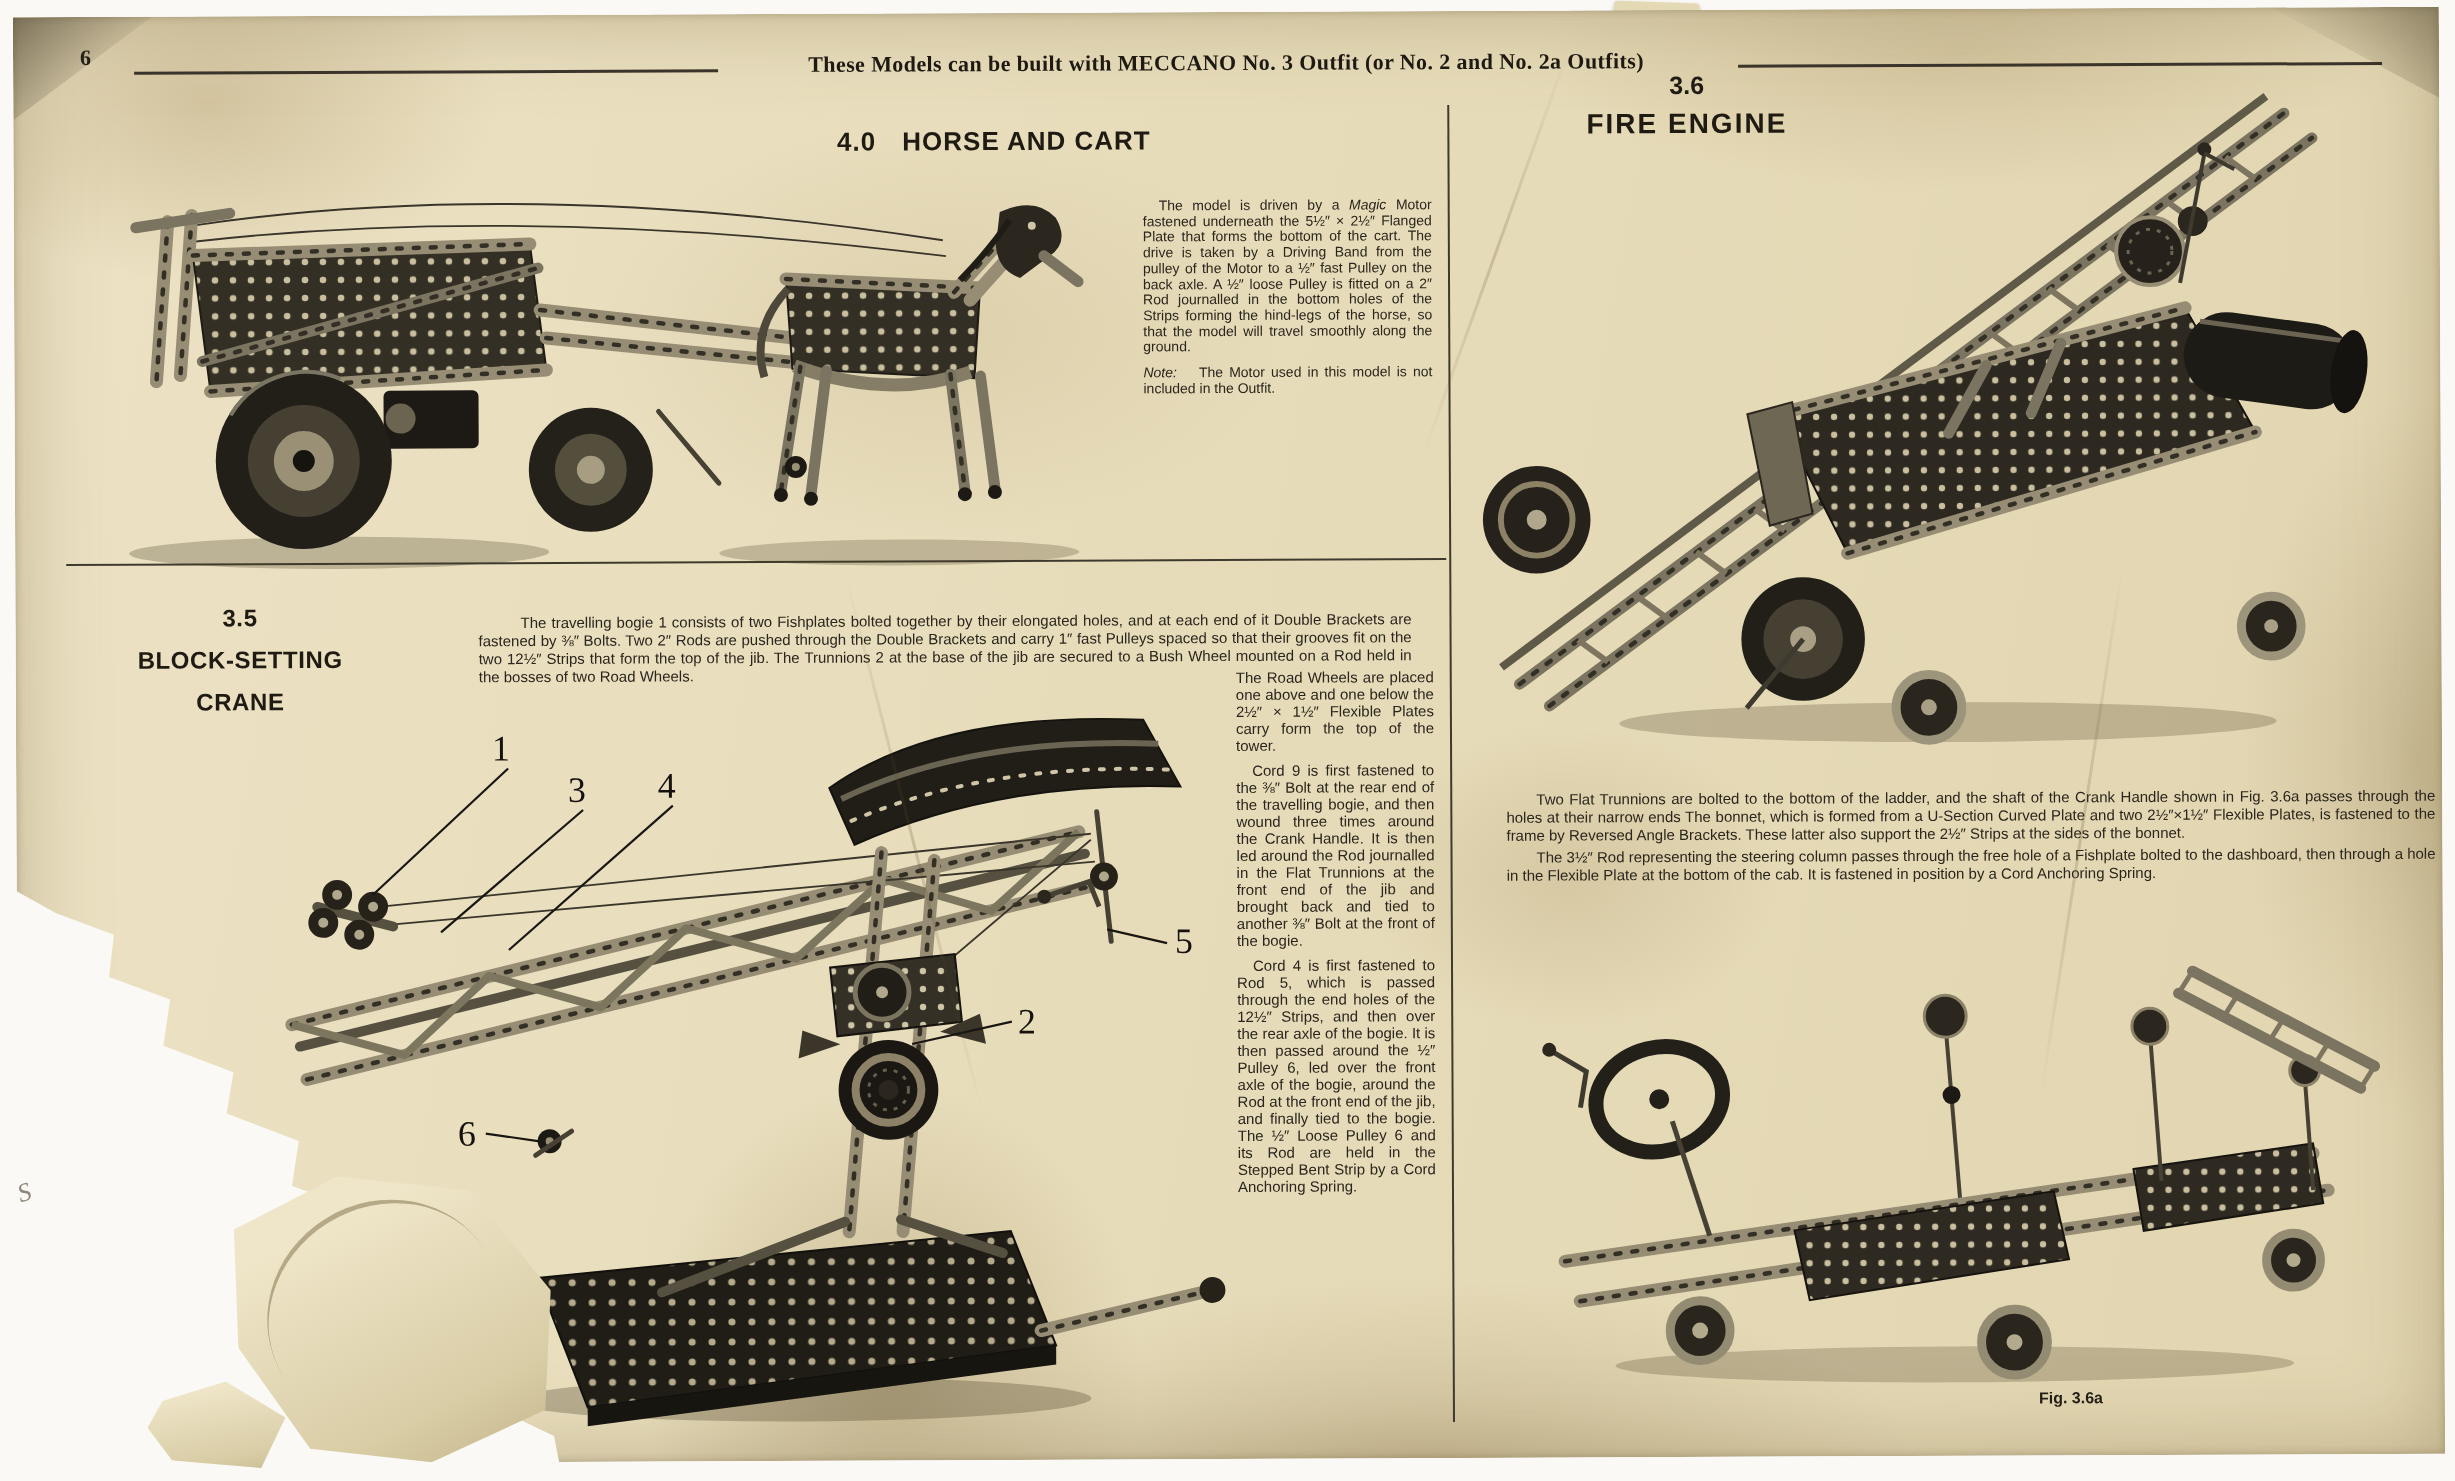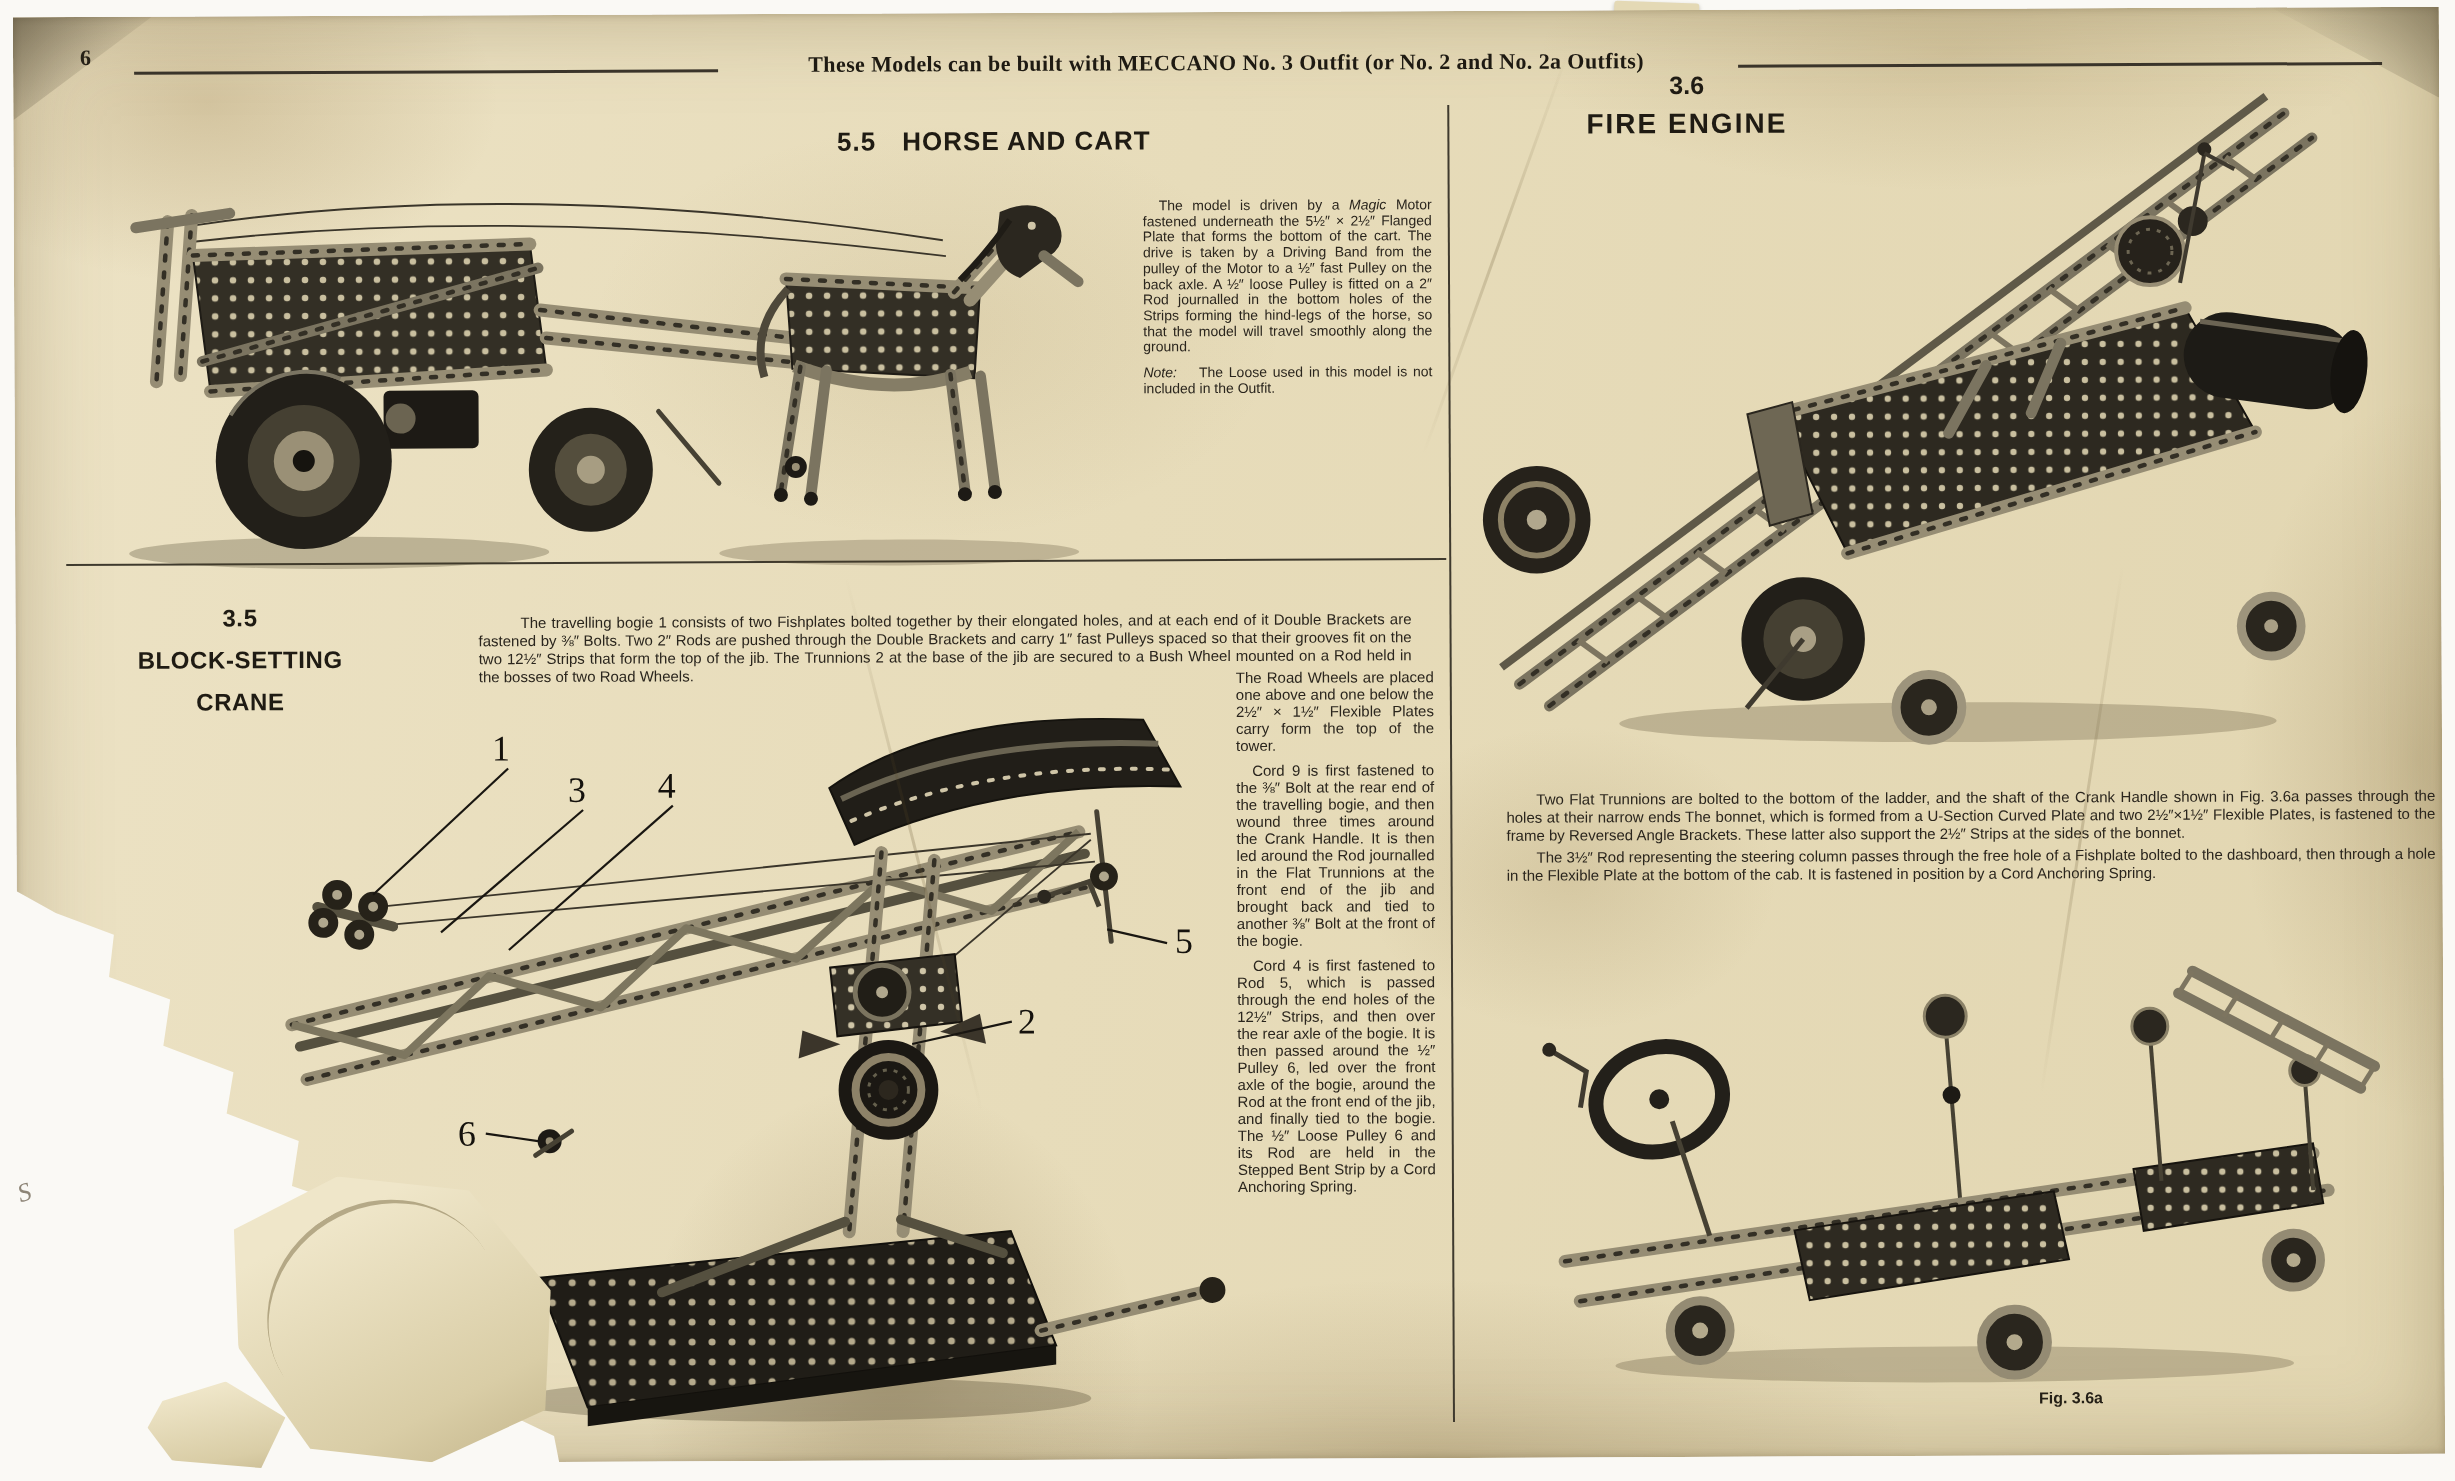--- a/index.html
+++ b/index.html
@@ -134,21 +134,21 @@
 
     <div class="pagenum">6</div>
     <div class="rule left"></div>
     <div class="rule right"></div>
     <div class="page-header">These Models can be built with MECCANO No. 3 Outfit (or No. 2 and No. 2a Outfits)</div>
 
     <div class="vdiv"></div>
     <div class="hdiv"></div>
 
     <div class="s34-title">
-      <span class="num">5.5</span><span>HORSE AND CART</span>
+      <span class="num">4.0</span><span>HORSE AND CART</span>
     </div>
 
     <div class="fig-horse">
       <svg viewBox="0 0 1020 420">
         <defs>
           <pattern id="hcP" width="18" height="18" patternUnits="userSpaceOnUse">
             <rect width="18" height="18" fill="#332f25"></rect>
               <circle cx="9" cy="9" r="3.3" fill="#c9bf9f"></circle>
           </pattern>
         </defs>
@@ -208,21 +208,21 @@
         <circle cx="697" cy="306" r="11" fill="#1d1a15"></circle>
           <circle cx="697" cy="306" r="4" fill="#9a9076"></circle>
       </svg>
     </div>
 
     <div class="s34-text txt">
       <p class="first">
         <span>The model is driven by a </span><i class="it">Magic</i><span> Motor fastened underneath the 5½″ × 2½″ Flanged Plate that forms the bottom of the cart.  The drive is taken by a Driving Band from the pulley of the Motor to a ½″ fast Pulley on the back axle.  A ½″ loose Pulley is fitted on a 2″ Rod journalled in the bottom holes of the Strips forming the hind-legs of the horse, so that the model will travel smoothly along the ground.</span>
       </p>
       <p class="note">
-        <span class="note-label">Note:</span><span>The Loose used in this model is not included in the Outfit.</span>
+        <span class="note-label">Note:</span><span>The Motor used in this model is not included in the Outfit.</span>
       </p>
     </div>
 
     <div class="s35-head">
       <div>3.5</div>
       <div>BLOCK-SETTING</div>
       <div>CRANE</div>
     </div>
 
     <p class="s35-intro txt">The travelling bogie 1 consists of two Fishplates bolted together by their elongated holes, and at each end of it Double Brackets are fastened by ⅜″ Bolts.   Two 2″ Rods are pushed through the Double Brackets and carry 1″ fast Pulleys spaced so that their grooves fit on the two 12½″ Strips that form the top of the jib.  The Trunnions 2 at the base of the jib are secured to a Bush Wheel mounted on a Rod held in the bosses of two Road Wheels.</p>

